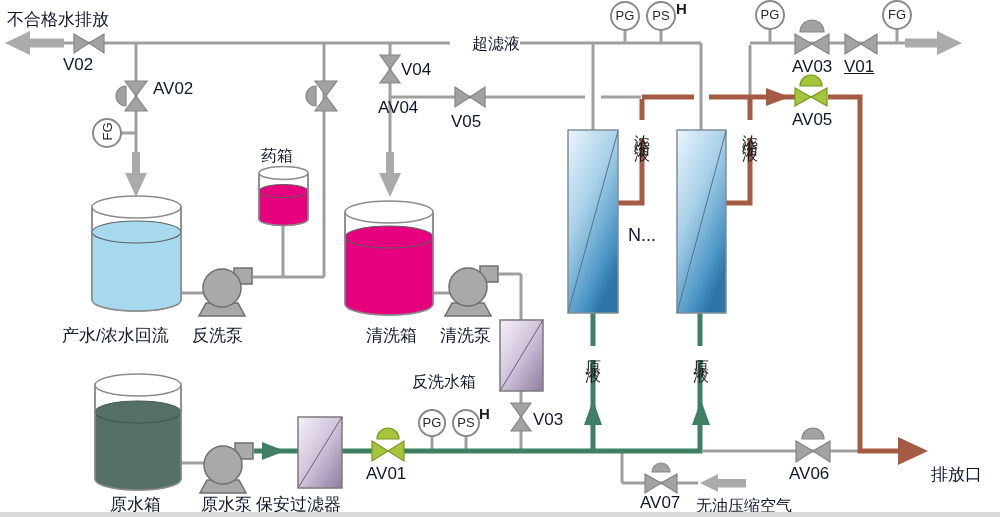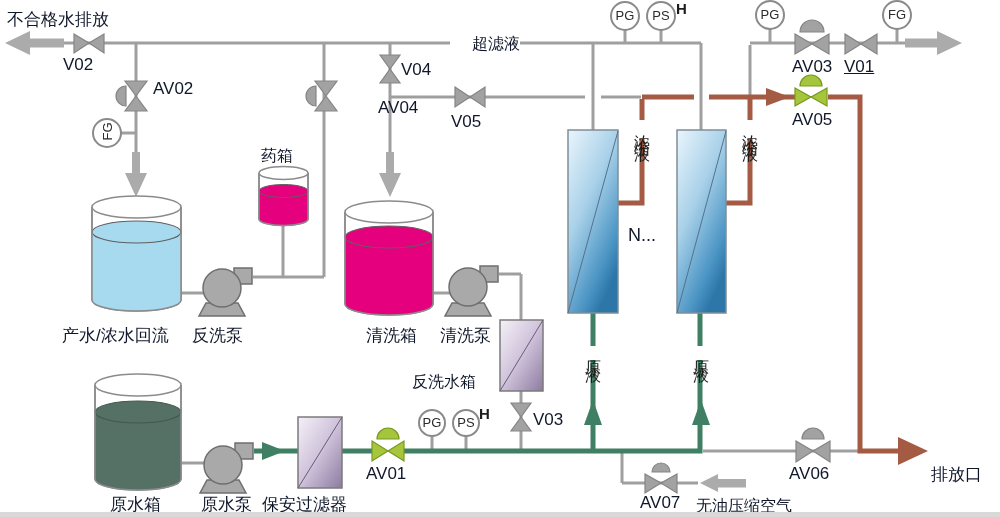--- a/index.html
+++ b/index.html
@@ -229,21 +229,21 @@
 <div class="lbl s17" style="left:192px;top:324px;">反洗泵</div>
 <div class="lbl s17" style="left:366px;top:324px;">清洗箱</div>
 <div class="lbl s17" style="left:440px;top:324px;">清洗泵</div>
 <div class="lbl" style="left:412px;top:372px;">反洗水箱</div>
 <div class="lbl s18" style="left:628px;top:225px;">N...</div>
 <div class="lbl s17" style="left:792px;top:57px;">AV03</div>
 <div class="lbl s17" style="left:844px;top:57px;text-decoration:underline;">V01</div>
 <div class="lbl s17" style="left:792px;top:110px;">AV05</div>
 <div class="lbl s17" style="left:110px;top:493px;text-align:center;">原水箱</div>
 <div class="lbl s17" style="left:201px;top:493px;">原水泵</div>
-<div class="lbl s17" style="left:262px;top:493px;">保安过滤器</div>
+<div class="lbl s17" style="left:256px;top:493px;">保安过滤器</div>
 <div class="lbl s17" style="left:366px;top:464px;">AV01</div>
 <div class="lbl s17" style="left:533px;top:410px;">V03</div>
 <div class="lbl s17" style="left:640px;top:493px;">AV07</div>
 <div class="lbl" style="left:696px;top:496px;">无油压缩空气</div>
 <div class="lbl s17" style="left:789px;top:464px;">AV06</div>
 <div class="lbl s17" style="left:931px;top:441px;margin-top:22px;">排放口</div>
 
 <div class="vlbl" style="left:632px;top:120px;">浓缩液</div>
 <div class="vlbl" style="left:740px;top:120px;">浓缩液</div>
 <div class="vlbl" style="left:583px;top:346px;">原液</div>

